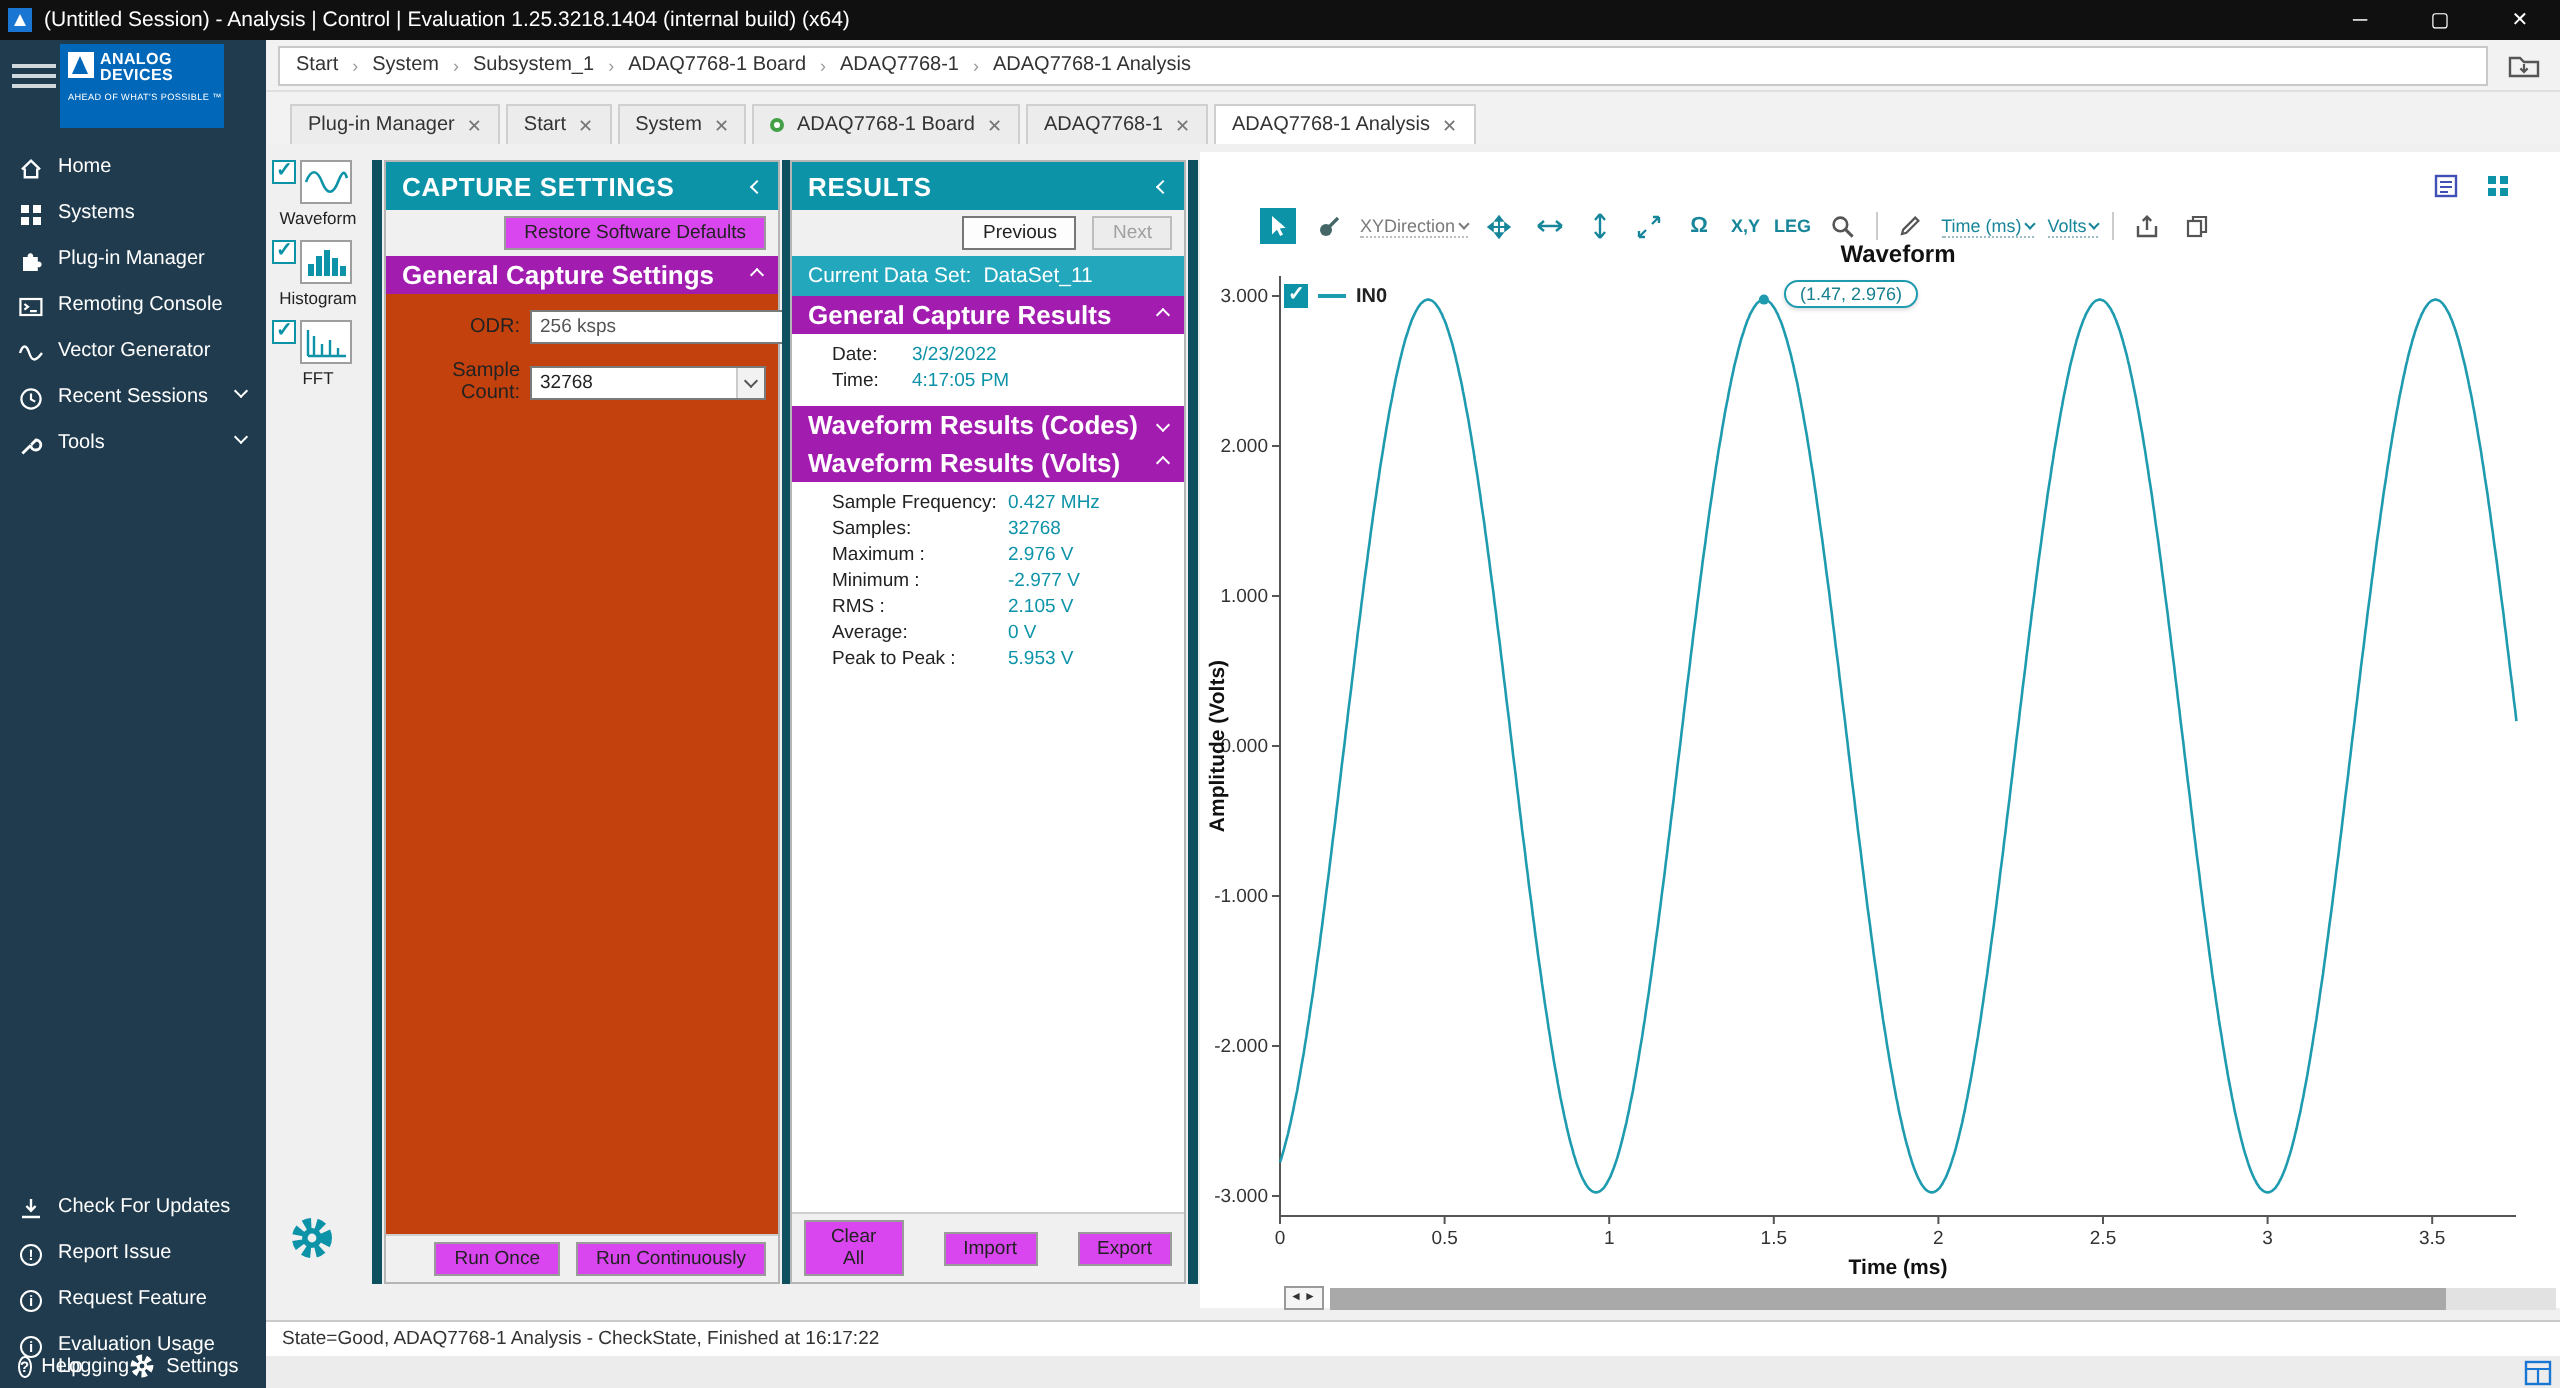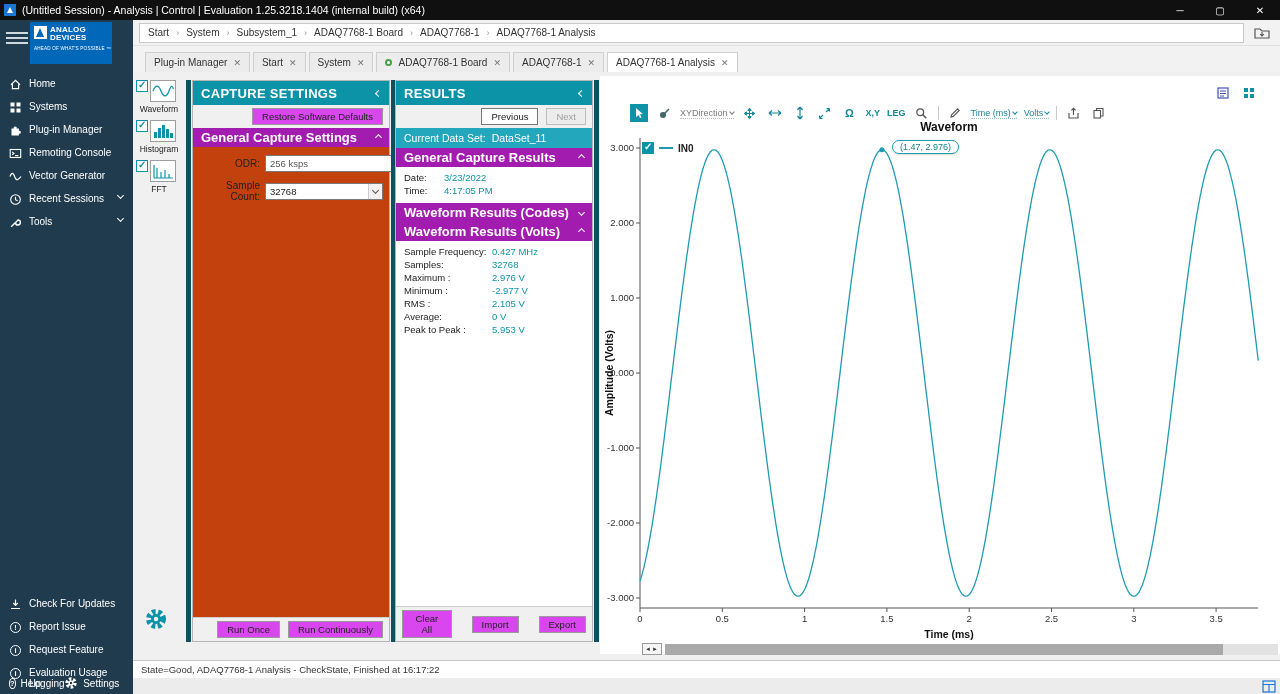--- a/index.html
+++ b/index.html
@@ -77,21 +77,21 @@
 .btn.disabled{color:#a0a0a0;background:#ececec;border-color:#bdbdbd}
 .formarea{flex:1;background:#c2410c;padding-top:8px}
 .formrow{display:flex;align-items:center;margin:0 6px 8px 6px}
 .flabel{width:66px;text-align:right;padding-right:5px;font-size:10px;flex:none}
 .tinput{flex:1;height:17px;border:1px solid #7a7a7a;background:#fff;font-size:9.5px;color:#555;padding:0 4px;font-family:"Liberation Sans",sans-serif}
 .combo{flex:1;height:17px;border:1px solid #7a7a7a;background:#fff;display:flex;align-items:center;padding-left:4px;font-size:9.5px;position:relative}
 .combo .cchev{margin-left:auto;width:14px;height:100%;display:flex;align-items:center;justify-content:center;background:#f2f2f2;border-left:1px solid #ccc}
 .combo .cchev i{width:5px;height:5px;border-right:1.3px solid #555;border-bottom:1.3px solid #555;transform:rotate(45deg);margin-top:-2px}
 .datasetbar{height:20px;background:#22a7bd;color:#fff;display:flex;align-items:center;gap:6px;padding:0 8px;font-size:10.5px;flex:none}
 .rsection{background:#fff;padding:4px 0 6px 0;flex:none}
-.rrow{display:flex;padding:1px 0 1px 8px;font-size:9.5px}
+.rrow{display:flex;padding:1px 0 1px 20px;font-size:9.5px}
 .rlab{width:88px;flex:none;color:#222}
 .rval{color:#0d93a8}
 .fill{flex:1;background:#fff}
 .bstrip{border-top:1px solid #cfcfcf}
 
 #chartpanel{position:absolute;left:467px;top:4px;width:680px;bottom:6px;background:#fff}
 #cornericons{position:absolute;top:8px;right:22px;display:flex;gap:8px}
 #charttoolbar{position:absolute;left:30px;top:26px;height:22px;display:flex;align-items:center;gap:7px}
 .tbtn{height:18px;min-width:18px;display:flex;align-items:center;justify-content:center;cursor:default}
 .tbtn.sel{background:#0d93a8}

